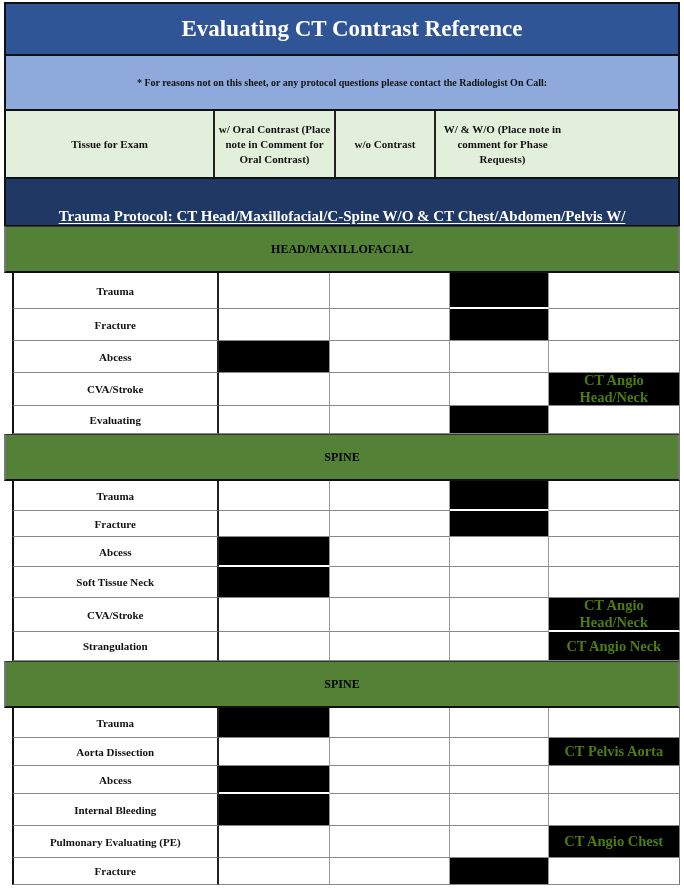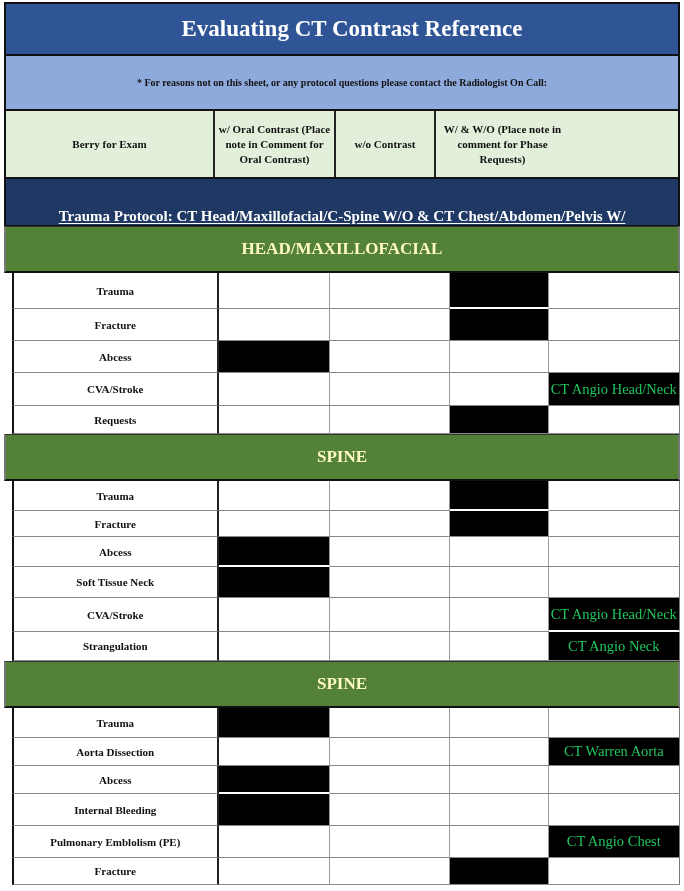--- a/index.html
+++ b/index.html
@@ -20,40 +20,40 @@
          border-bottom:2px solid #111; }
   .hdr .cell { font-size:11px; font-weight:bold; line-height:15px; color:#111; border-right:2px solid #222; padding:16px 2px; }
   .hdr .cell:last-child { border-right:none; }
   .protocol { height:47px; background:#203864; border-left:2px solid #111; border-right:2px solid #111;
               border-bottom:1px solid #111; box-sizing:border-box;
               display:flex; align-items:flex-end; justify-content:center; }
   .protocol span { color:#ffffff; font-size:15px; font-weight:bold; text-decoration:underline; text-underline-offset:2px; }
   .section { height:47px; background:#538135; border-left:2px solid #777; border-right:2px solid #777;
              border-top:1px solid #333; border-bottom:2px solid #111; box-sizing:border-box;
              display:flex; align-items:center; justify-content:center;
-             color:#fef9c3; font-size:17px; font-weight:bold; }
+             color:#000000; font-size:12px; font-weight:bold; }
   .data { background:#fff;padding-left:8px; }
   .data .cell { border-right:1px solid #999; border-bottom:1px solid #888; }
   .data .c0 { border-left:2px solid #111; border-right:2px solid #222; font-size:11px; font-weight:bold; color:#111; }
   .data .c4 { border-right:1px solid #777; }
-  .black { background:#000 !important; color:#22c55e; font-size:14.5px; font-weight:normal; }
+  .black { background:#000 !important; color:#4d7c0f; font-size:14.5px; font-weight:bold; }
   .black.split { border-bottom:2px solid #fff !important; }
 </style>
 </head>
 <body>
 
 <div class="sheet">
   <div class="title">Evaluating CT Contrast Reference</div>
 
   <div class="notice">
     <div>* For reasons not on this sheet, or any protocol questions please contact the Radiologist On Call:</div>
   </div>
 
   <div class="row hdr">
-    <div class="cell c0">Berry for Exam</div>
+    <div class="cell c0">Tissue for Exam</div>
     <div class="cell c2">w/ Oral Contrast (Place note in Comment for Oral Contrast)</div>
     <div class="cell c3">w/o Contrast</div>
     <div class="cell c4">W/ &amp; W/O (Place note in comment for Phase Requests)</div>
   </div>
 
   <div class="protocol">
     <span>Trauma Protocol: CT Head/Maxillofacial/C-Spine W/O &amp; CT Chest/Abdomen/Pelvis W/</span>
   </div>
 
   <div class="section">HEAD/MAXILLOFACIAL</div>
@@ -80,21 +80,21 @@
       <div class="cell c4"></div>
     </div>
     <div class="row" style="height:33px">
       <div class="cell c0">CVA/Stroke</div>
       <div class="cell c1"></div>
       <div class="cell c2"></div>
       <div class="cell c3"></div>
       <div class="cell c4 black">CT Angio Head/Neck</div>
     </div>
     <div class="row" style="height:28px">
-      <div class="cell c0">Requests</div>
+      <div class="cell c0">Evaluating</div>
       <div class="cell c1"></div>
       <div class="cell c2"></div>
       <div class="cell c3 black"></div>
       <div class="cell c4"></div>
     </div>
   </div>
 
   <div class="section">SPINE</div>
   <div class="data">
     <div class="row" style="height:30px">
@@ -148,38 +148,38 @@
       <div class="cell c1 black"></div>
       <div class="cell c2"></div>
       <div class="cell c3"></div>
       <div class="cell c4"></div>
     </div>
     <div class="row" style="height:28px">
       <div class="cell c0">Aorta Dissection</div>
       <div class="cell c1"></div>
       <div class="cell c2"></div>
       <div class="cell c3"></div>
-      <div class="cell c4 black">CT Warren Aorta</div>
+      <div class="cell c4 black">CT Pelvis Aorta</div>
     </div>
     <div class="row" style="height:28px">
       <div class="cell c0">Abcess</div>
       <div class="cell c1 black split"></div>
       <div class="cell c2"></div>
       <div class="cell c3"></div>
       <div class="cell c4"></div>
     </div>
     <div class="row" style="height:32px">
       <div class="cell c0">Internal Bleeding</div>
       <div class="cell c1 black"></div>
       <div class="cell c2"></div>
       <div class="cell c3"></div>
       <div class="cell c4"></div>
     </div>
     <div class="row" style="height:32px">
-      <div class="cell c0">Pulmonary Emblolism (PE)</div>
+      <div class="cell c0">Pulmonary Evaluating (PE)</div>
       <div class="cell c1"></div>
       <div class="cell c2"></div>
       <div class="cell c3"></div>
       <div class="cell c4 black">CT Angio Chest</div>
     </div>
     <div class="row" style="height:27px">
       <div class="cell c0">Fracture</div>
       <div class="cell c1"></div>
       <div class="cell c2"></div>
       <div class="cell c3 black"></div>

